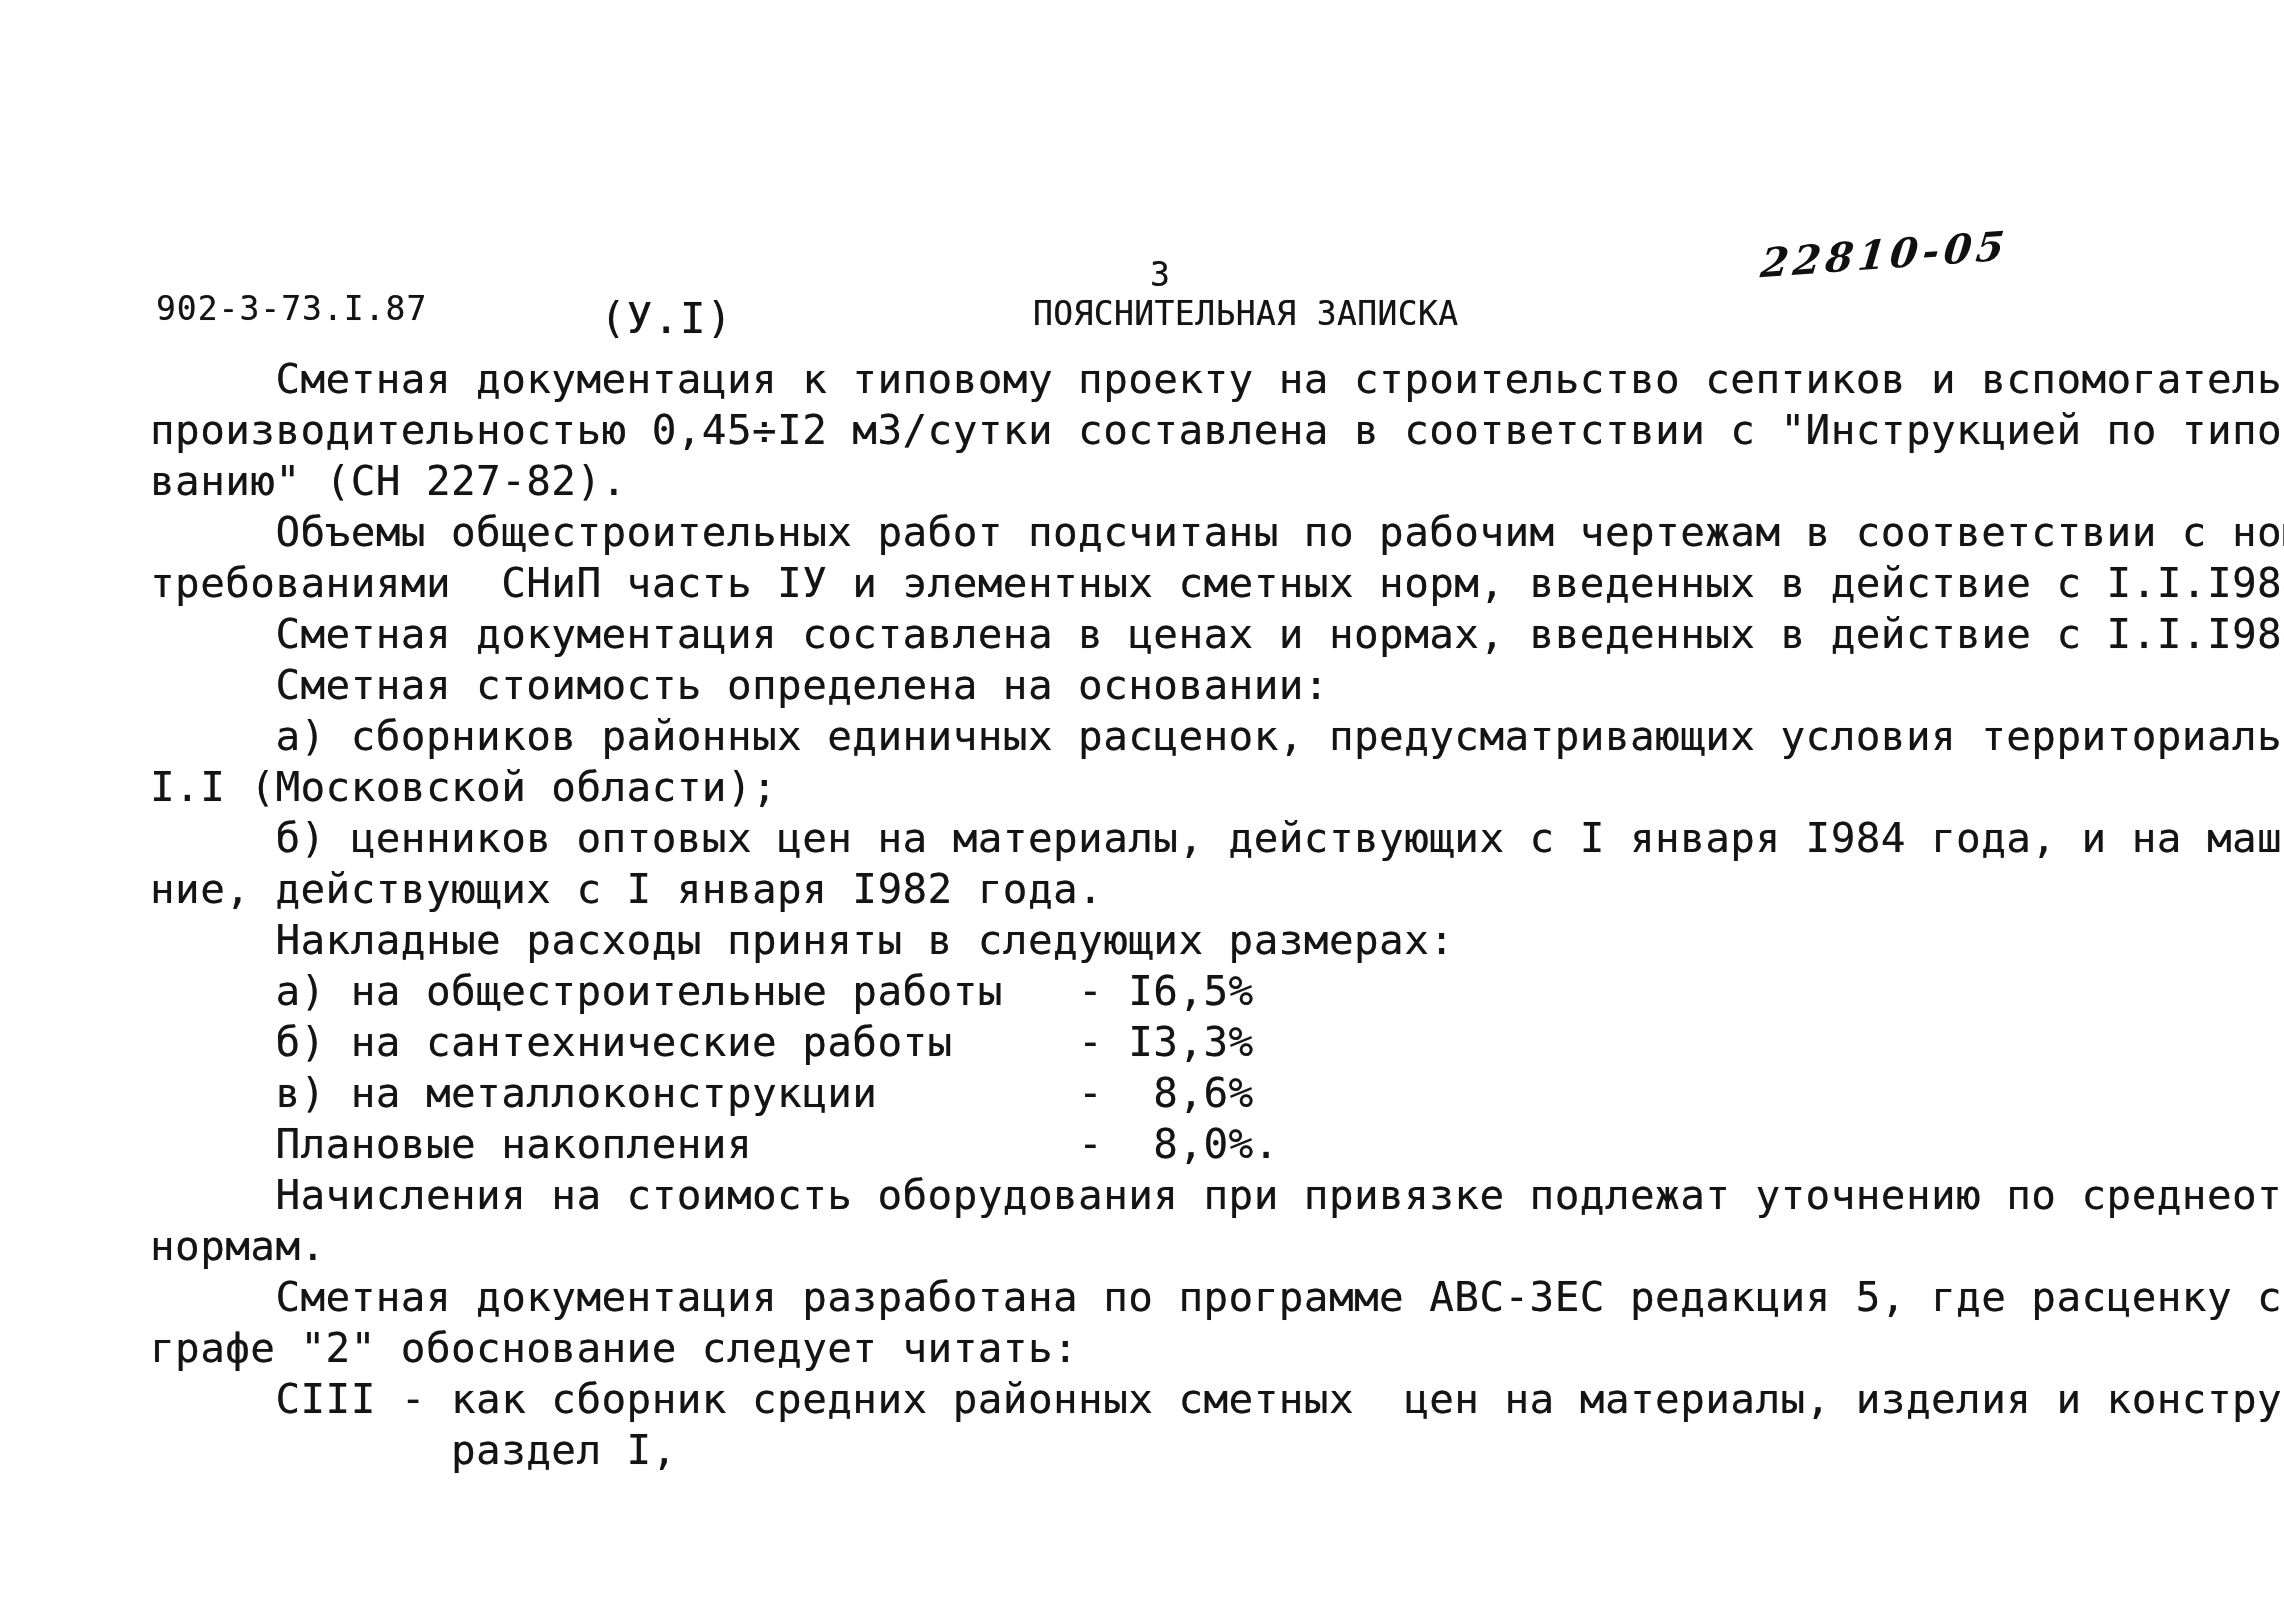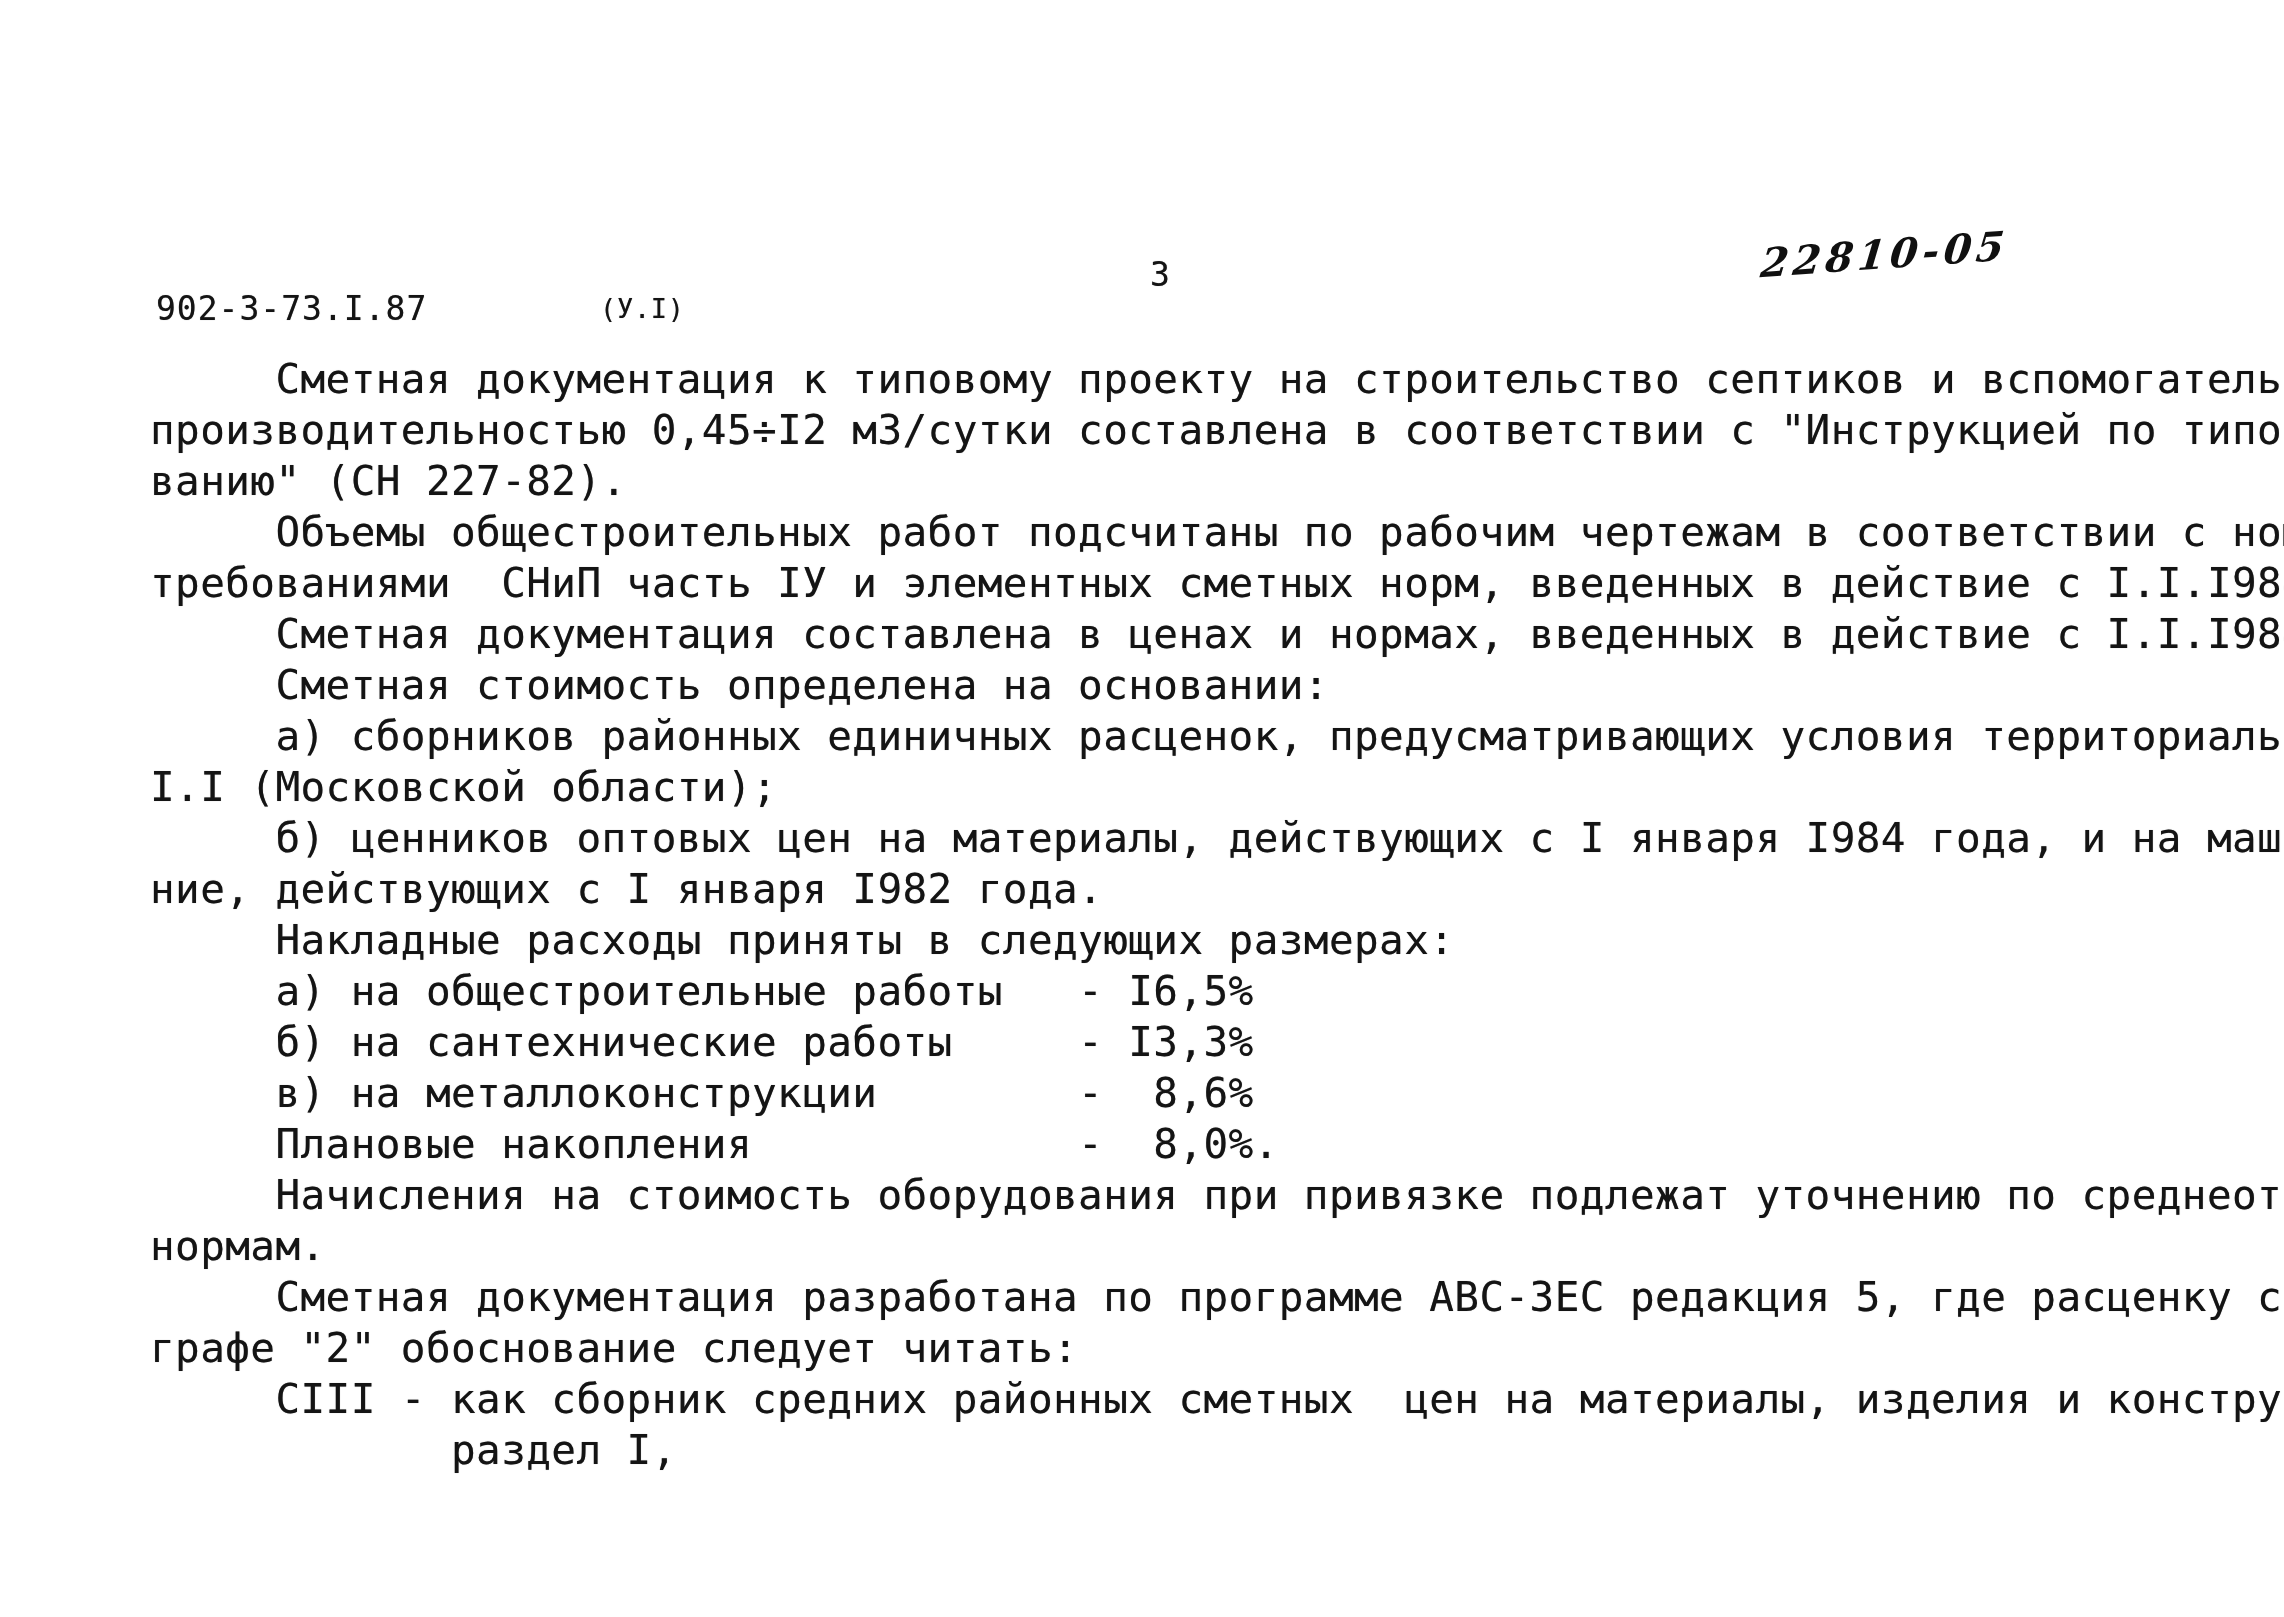--- a/index.html
+++ b/index.html
@@ -27,21 +27,21 @@
     position: absolute;
     left: 156px;
     top: 289px;
     font-size: 33px;
     letter-spacing: 1px;
   }
   .edition-mark {
     position: absolute;
     left: 600px;
     top: 293px;
-    font-size: 27px;
+    font-size: 43px;
     letter-spacing: 0.7px;
   }
   .page-number {
     position: absolute;
     left: 1150px;
     top: 255px;
     font-size: 33px;
   }
   .doc-title {
     position: absolute;
@@ -78,20 +78,21 @@
 <body>
 
 <div class="page">
 
   <div class="tw doc-number">902-3-73.I.87</div>
 
   <div class="tw edition-mark">(У.I)</div>
 
   <div class="tw page-number">3</div>
 
+  <div class="tw doc-title">ПОЯСНИТЕЛЬНАЯ ЗАПИСКА</div>
 
   <div class="handwritten">22810-05</div>
 
   <pre class="tw doc-body">     Сметная документация к типовому проекту на строительство септиков и вспомогательных сооружений
 производительностью 0,45÷I2 м3/сутки составлена в соответствии с "Инструкцией по типовому проектиро-
 ванию" (СН 227-82).
      Объемы общестроительных работ подсчитаны по рабочим чертежам в соответствии с номенклатурой и
 требованиями  СНиП часть IУ и элементных сметных норм, введенных в действие с I.I.I984 г.
      Сметная документация составлена в ценах и нормах, введенных в действие с I.I.I984 года.
      Сметная стоимость определена на основании:

